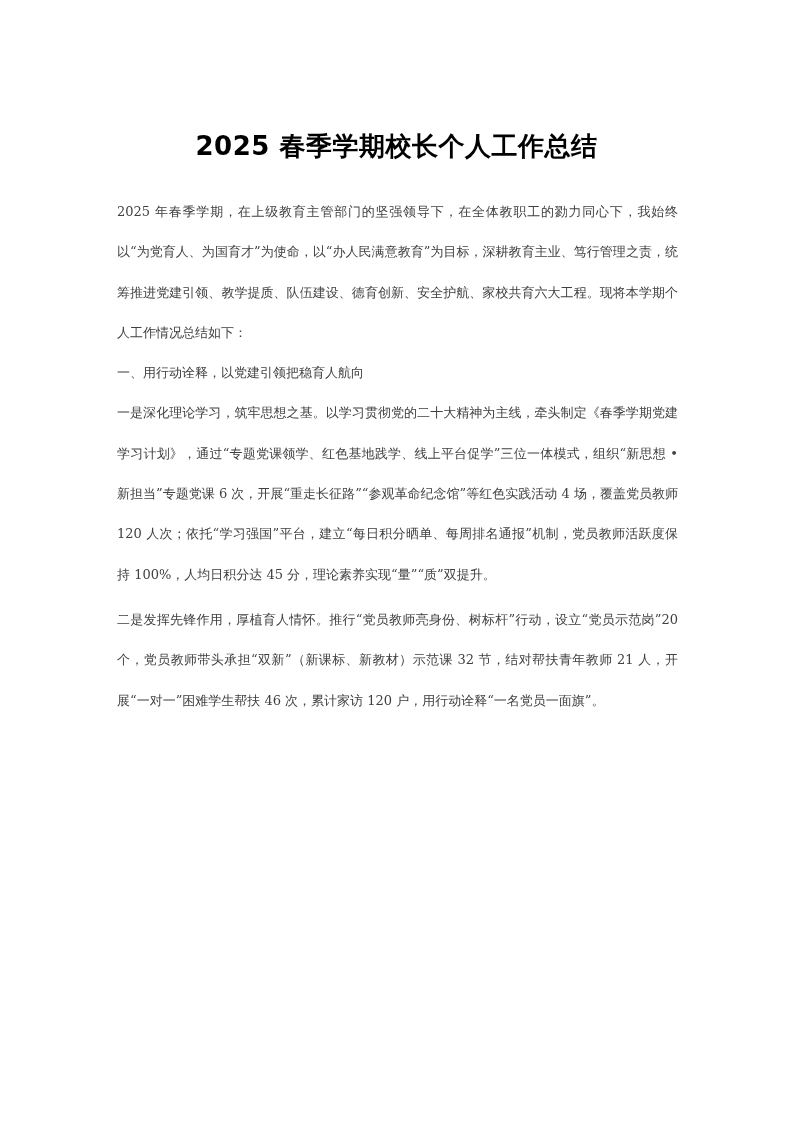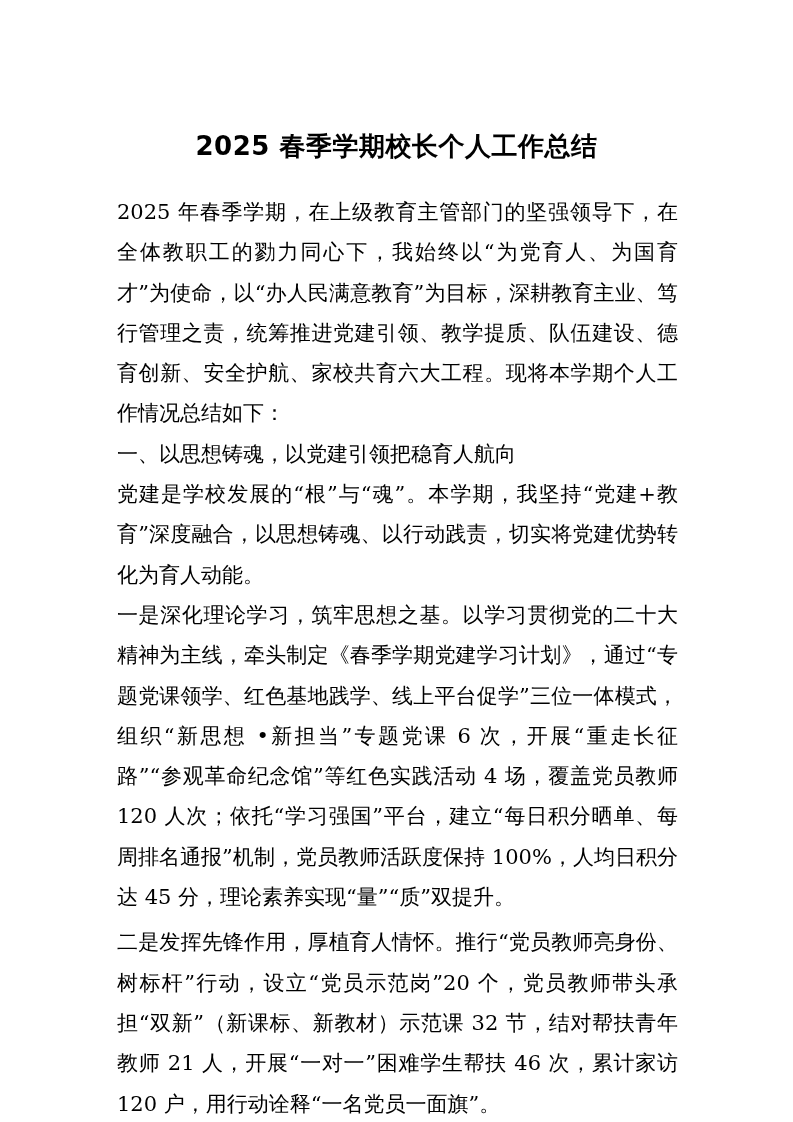--- a/index.html
+++ b/index.html
@@ -38,40 +38,39 @@
       letter-spacing: 0.5px;
     }
     .doc-body {
       position: absolute;
       top: 192px;
       left: 117px;
       width: 561px;
     }
     .para {
       margin: 0;
-      font-size: 21px;
+      font-size: 13px;
       line-height: 40.3px;
       text-align: justify;
       text-align-last: left;
-      color: #000000;
+      color: #404040;
       word-break: break-all;
     }
     .para.heading {
       font-weight: normal;
     }
     .para.gap {
       margin-top: 5px;
     }
   </style>
 </head>
 <body>
 
 <div class="page">
   <h1 class="doc-title">2025 春季学期校长个人工作总结</h1>
 
   <div class="doc-body">
     <p class="para">2025 年春季学期，在上级教育主管部门的坚强领导下，在全体教职工的勠力同心下，我始终以“为党育人、为国育才”为使命，以“办人民满意教育”为目标，深耕教育主业、笃行管理之责，统筹推进党建引领、教学提质、队伍建设、德育创新、安全护航、家校共育六大工程。现将本学期个人工作情况总结如下：</p>
-    <p class="para heading">一、以思想铸魂，以党建引领把稳育人航向</p>
-    <p class="para">党建是学校发展的“根”与“魂”。本学期，我坚持“党建+教育”深度融合，以思想铸魂、以行动践责，切实将党建优势转化为育人动能。</p>
+    <p class="para heading">一、用行动诠释，以党建引领把稳育人航向</p>
     <p class="para">一是深化理论学习，筑牢思想之基。以学习贯彻党的二十大精神为主线，牵头制定《春季学期党建学习计划》，通过“专题党课领学、红色基地践学、线上平台促学”三位一体模式，组织“新思想 •新担当”专题党课 6 次，开展“重走长征路”“参观革命纪念馆”等红色实践活动 4 场，覆盖党员教师 120 人次；依托“学习强国”平台，建立“每日积分晒单、每周排名通报”机制，党员教师活跃度保持 100%，人均日积分达 45 分，理论素养实现“量”“质”双提升。</p>
     <p class="para gap">二是发挥先锋作用，厚植育人情怀。推行“党员教师亮身份、树标杆”行动，设立“党员示范岗”20 个，党员教师带头承担“双新”（新课标、新教材）示范课 32 节，结对帮扶青年教师 21 人，开展“一对一”困难学生帮扶 46 次，累计家访 120 户，用行动诠释“一名党员一面旗”。</p>
   </div>
 </div>
 
 </body></html>

